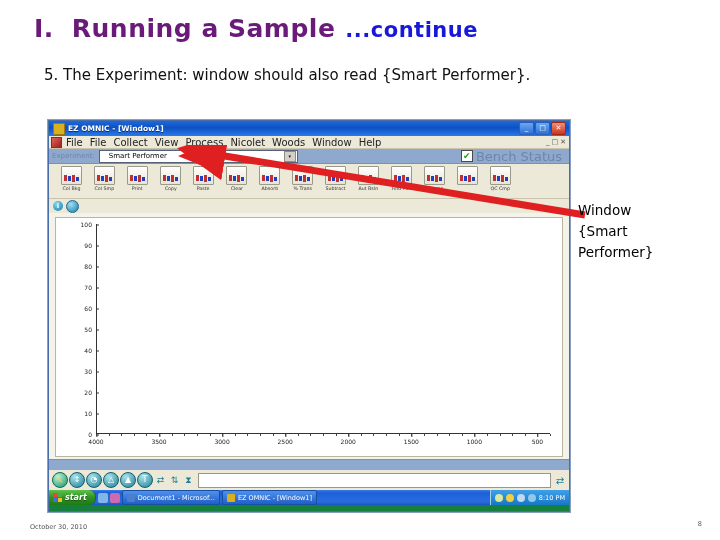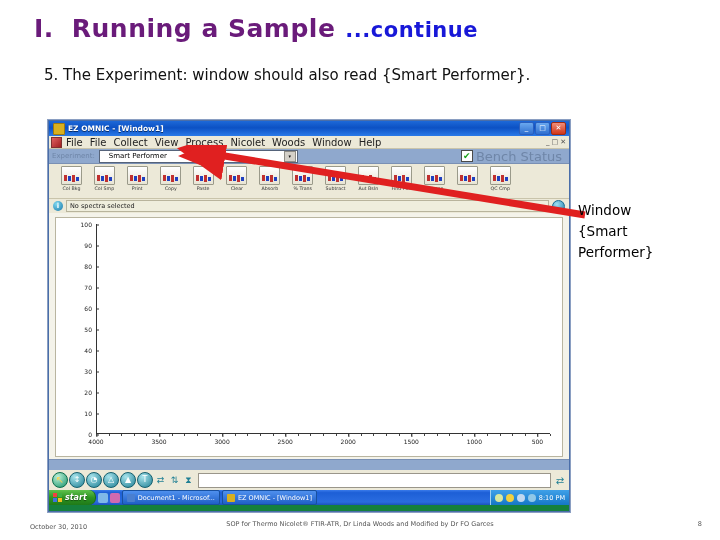--- a/index.html
+++ b/index.html
@@ -374,21 +374,20 @@
         <span class="lbl"></span>
       </div>
     <div class="tool">
         <span class="glyph"></span>
         <span class="lbl">QC Cmp</span>
       </div>
   </div>
 
   <div id="info-strip">
     <span id="info-icon">i</span>
-    <span id="info-text">No spectra selected</span>
     <span id="info-globe"></span>
   </div>
 
   <div id="spectrum-pane">
     <div id="plot-frame">
       <div id="plot-area">
         <div id="y-axis-line"></div>
         <div id="x-axis-line"></div>
       <span class="ytick" style="top: 0%;">100</span>
           <span class="ytick" style="top: 10%;">90</span>
@@ -504,15 +503,14 @@
 </svg>
 
 <div id="callout">
   <div>Window</div>
   <div>{Smart</div>
   <div>Performer}</div>
 </div>
 
 <div id="footer">
   <span id="footer-date">October 30, 2010</span>
-  <span id="footer-center">SOP for Thermo Nicolet® FTIR-ATR,  Dr Linda Woods and Modified by Dr FO Garces</span>
   <span id="footer-page">8</span>
 </div>
 
 </body></html>

